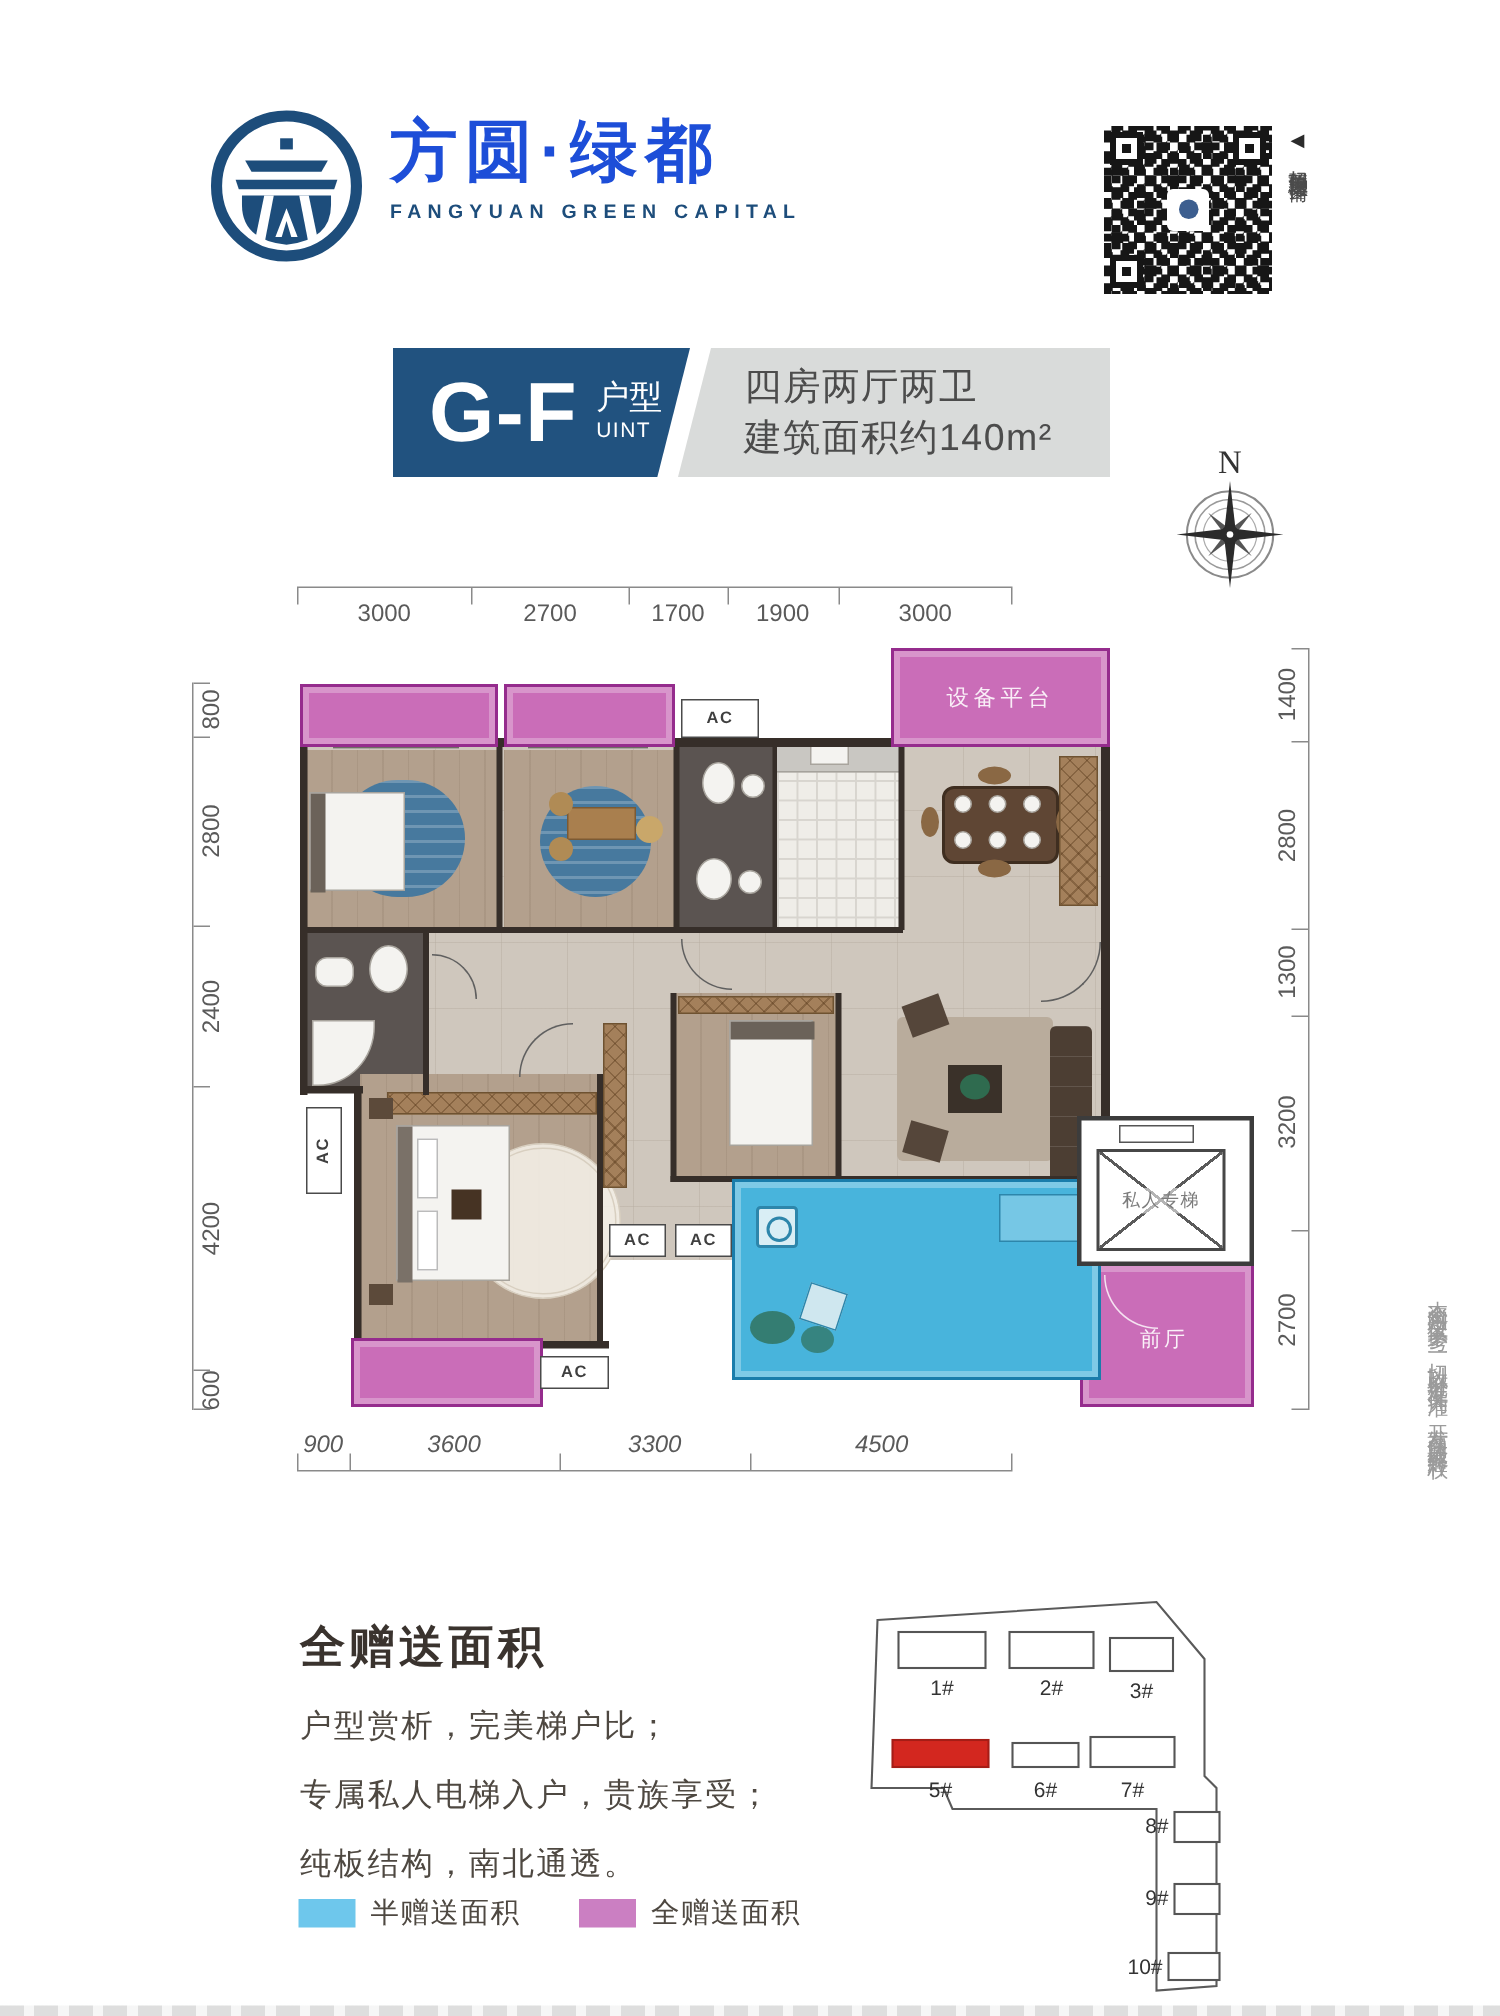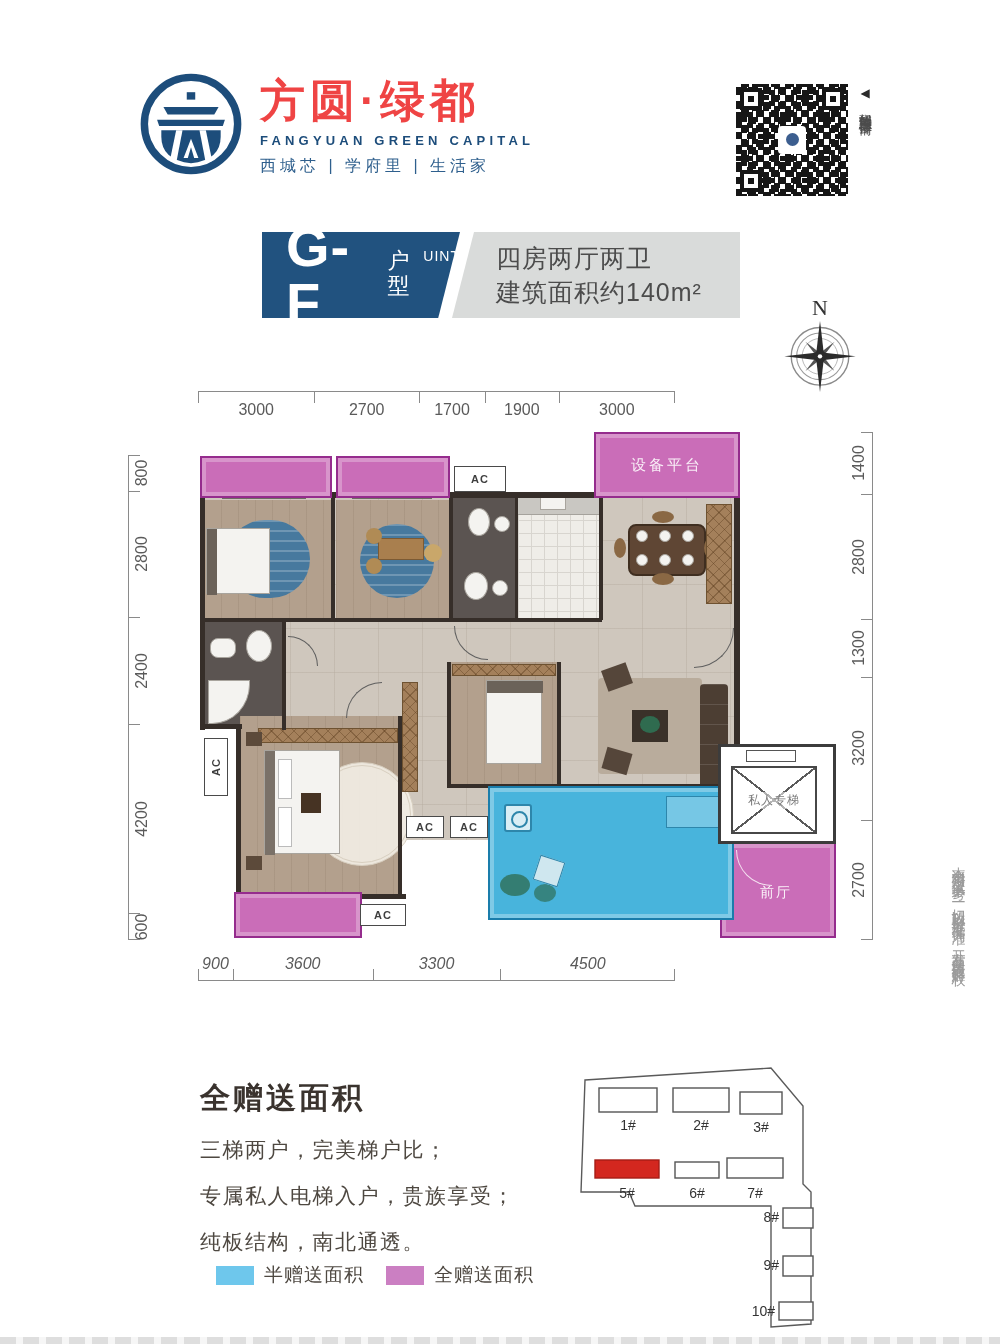--- a/index.html
+++ b/index.html
@@ -3,41 +3,41 @@
 <meta charset="utf-8">
 <style>
   html,body{margin:0;padding:0;}
   body{width:1000px;height:1344px;position:relative;background:#fff;overflow:hidden;
        font-family:"Liberation Sans","DejaVu Sans",sans-serif;color:#4a4a4a;}
   .abs{position:absolute;}
 
   
   #logo-emblem{left:138px;top:70px;width:106px;height:108px;}
   #brand-text{left:260px;top:76px;}
-  #brand-cn{font-size:45px;font-weight:bold;color:#ef4444;letter-spacing:5px;line-height:1.1;}
+  #brand-cn{font-size:45px;font-weight:bold;color:#1d4ed8;letter-spacing:5px;line-height:1.1;}
   #brand-en{margin-top:7px;font-size:13px;font-weight:bold;color:#1d4d7b;letter-spacing:4.2px;}
   #brand-tagline{margin-top:8px;font-size:16px;color:#2e5f8d;letter-spacing:4px;}
 
   
   #qr{left:736px;top:84px;width:112px;height:112px;background:
       repeating-conic-gradient(#161616 0% 25%,transparent 0% 50%) 0 0/11px 11px,
       repeating-conic-gradient(#161616 0% 25%,transparent 0% 50%) 5px 3px/15px 15px,#fff;
       outline:4px solid #fff;}
   .finder{position:absolute;width:22px;height:22px;border:4px solid #161616;background:#fff;box-sizing:border-box;}
   .finder i{position:absolute;left:4px;top:4px;width:6px;height:6px;background:#161616;}
   #qr-logo{left:42px;top:42px;width:28px;height:28px;background:#fff;border-radius:4px;position:absolute;}
   #qr-logo i{position:absolute;left:8px;top:7px;width:13px;height:13px;border-radius:50%;background:#3c5e8f;}
   #qr-caption{left:856px;top:86px;height:130px;writing-mode:vertical-rl;font-size:13px;color:#4c4c4c;letter-spacing:1px;}
   #qr-caption .tri{font-size:12px;color:#2b2b2b;margin-bottom:2px;}
 
   
   #tb-blue{left:262px;top:232px;width:198px;height:86px;background:#21527f;
            clip-path:polygon(0 0,100% 0,89% 100%,0 100%);display:flex;align-items:center;padding-left:24px;box-sizing:border-box;color:#fff;gap:12px;}
   #tb-code{font-size:56px;font-weight:bold;line-height:1;letter-spacing:1px;}
-  #tb-unit{display:flex;flex-direction:row;line-height:1.15;padding-bottom:4px;}
+  #tb-unit{display:flex;flex-direction:column;line-height:1.15;padding-bottom:4px;}
   #tb-unit .cn{font-size:22px;}
   #tb-unit .en{font-size:14px;letter-spacing:1px;}
   #tb-grey{left:452px;top:232px;width:288px;height:86px;background:#d9dbda;
            clip-path:polygon(22px 0,100% 0,100% 100%,0 100%);box-sizing:border-box;
            padding:9px 0 0 44px;color:#4c4c4c;font-size:25px;line-height:34px;letter-spacing:1px;}
 
   
   .dim{color:#5a5a5a;font-size:16px;}
   .dim-h{display:flex;}
   .dim-h .seg{position:relative;text-align:center;}
@@ -88,21 +88,21 @@
   #shaft span{color:#7c7c7c;font-size:12px;letter-spacing:1px;background:rgba(255,255,255,.55);padding:0 2px;}
   #front-hall span{color:rgba(255,255,255,.9);font-size:14px;letter-spacing:2px;}
 
   
   #analysis-heading{left:200px;top:1078px;font-size:30px;font-weight:bold;color:#3a332e;letter-spacing:3px;}
   .analysis-line{left:200px;font-size:21px;color:#4e4841;letter-spacing:1.5px;}
   #al0{top:1136px;} #al1{top:1182px;} #al2{top:1228px;}
 
   
   .legend-item{top:1262px;display:flex;align-items:center;gap:10px;font-size:19px;color:#4e4841;letter-spacing:1px;}
-  #li0{left:204px;padding-left:12px;} #li1{left:386px;}
+  #li0{left:187px;padding-left:12px;} #li1{left:386px;}
   .swatch{width:38px;height:19px;display:inline-block;}
 
   
   #siteplan{left:575px;top:1058px;}
   #disclaimer{left:950px;top:856px;height:440px;writing-mode:vertical-rl;font-size:14px;color:#9b9b9b;letter-spacing:2.5px;}
   #bottom-strip{left:0;top:1337px;width:1000px;height:7px;
      background:repeating-linear-gradient(90deg,#dedede 0 16px,#f6f6f6 16px 23px);}
 </style>
 </head>
 <body>
@@ -113,21 +113,20 @@
   <polygon points="24,34 76,34 72,41 28,41" fill="#1d4d7b"></polygon>
   <polygon points="18,46 82,46 80,52 20,52" fill="#1d4d7b"></polygon>
   <path d="M22,56 H78 V62 Q78,84 50,87 Q22,84 22,62 Z" fill="#1d4d7b"></path>
   <polygon points="36,56 42,56 36,87 30,85" fill="#fff"></polygon>
   <polygon points="64,56 58,56 64,87 70,85" fill="#fff"></polygon>
   <polygon points="50,64 57,82 53,82 50,72 47,82 43,82" fill="#fff"></polygon>
 </svg>
 <div id="brand-text" class="abs">
   <div id="brand-cn">方圆·绿都</div>
   <div id="brand-en">FANGYUAN GREEN CAPITAL</div>
-  <div id="brand-tagline">西城芯 | 学府里 | 生活家</div>
 </div>
 
 <div id="qr" class="abs">
   <div class="finder" style="left:4px;top:4px;">
       <i></i>
     </div>
   <div class="finder" style="right:4px;top:4px;">
       <i></i>
     </div>
   <div class="finder" style="left:4px;bottom:4px;">
@@ -350,21 +349,21 @@
     </div>
   <div class="abs ac" style="left:250px;top:384px;width:38px;height:22px;">
       <span>AC</span>
     </div>
   <div class="abs ac" style="left:160px;top:472px;width:46px;height:22px;">
       <span>AC</span>
     </div>
 </div>
 
 <div id="analysis-heading" class="abs">全赠送面积</div>
-<div id="al0" class="abs analysis-line">三梯两户，完美梯户比；</div>
+<div id="al0" class="abs analysis-line">户型赏析，完美梯户比；</div>
 <div id="al1" class="abs analysis-line">专属私人电梯入户，贵族享受；</div>
 <div id="al2" class="abs analysis-line">纯板结构，南北通透。</div>
 
 <div id="li0" class="abs legend-item">
   <span class="swatch" style="background: rgb(110, 199, 236);"></span>
   <span>半赠送面积</span>
 </div>
 <div id="li1" class="abs legend-item">
   <span class="swatch" style="background: rgb(203, 127, 194);"></span>
   <span>全赠送面积</span>

